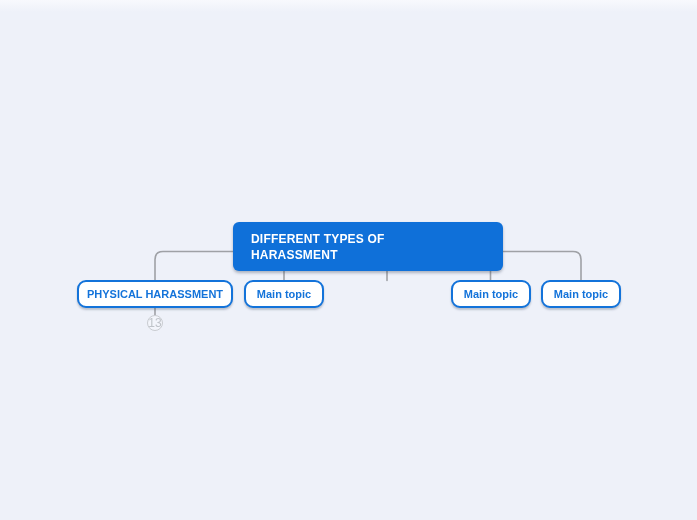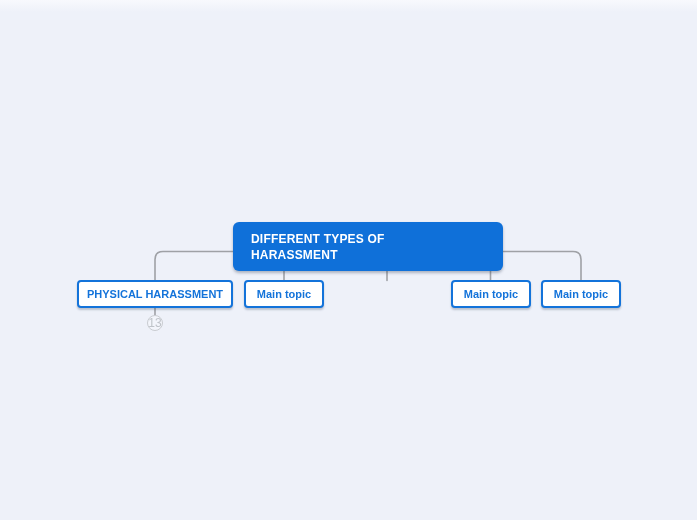--- a/index.html
+++ b/index.html
@@ -42,21 +42,21 @@
     font-size: 12px;
     font-weight: bold;
     line-height: 16px;
     letter-spacing: 0.2px;
     white-space: pre-line;
   }
   .child-node {
     top: 280px; height: 28px;
     background: #ffffff;
     border: 2px solid #1373da;
-    border-radius: 4px;
+    border-radius: 9px;
     box-shadow: 0 2px 2px rgba(55,70,95,0.28);
   }
   .child-node .label {
     color: #1373da;
     font-size: 11px;
     font-weight: bold;
     white-space: nowrap;
   }
   .count-badge {
     position: absolute;

